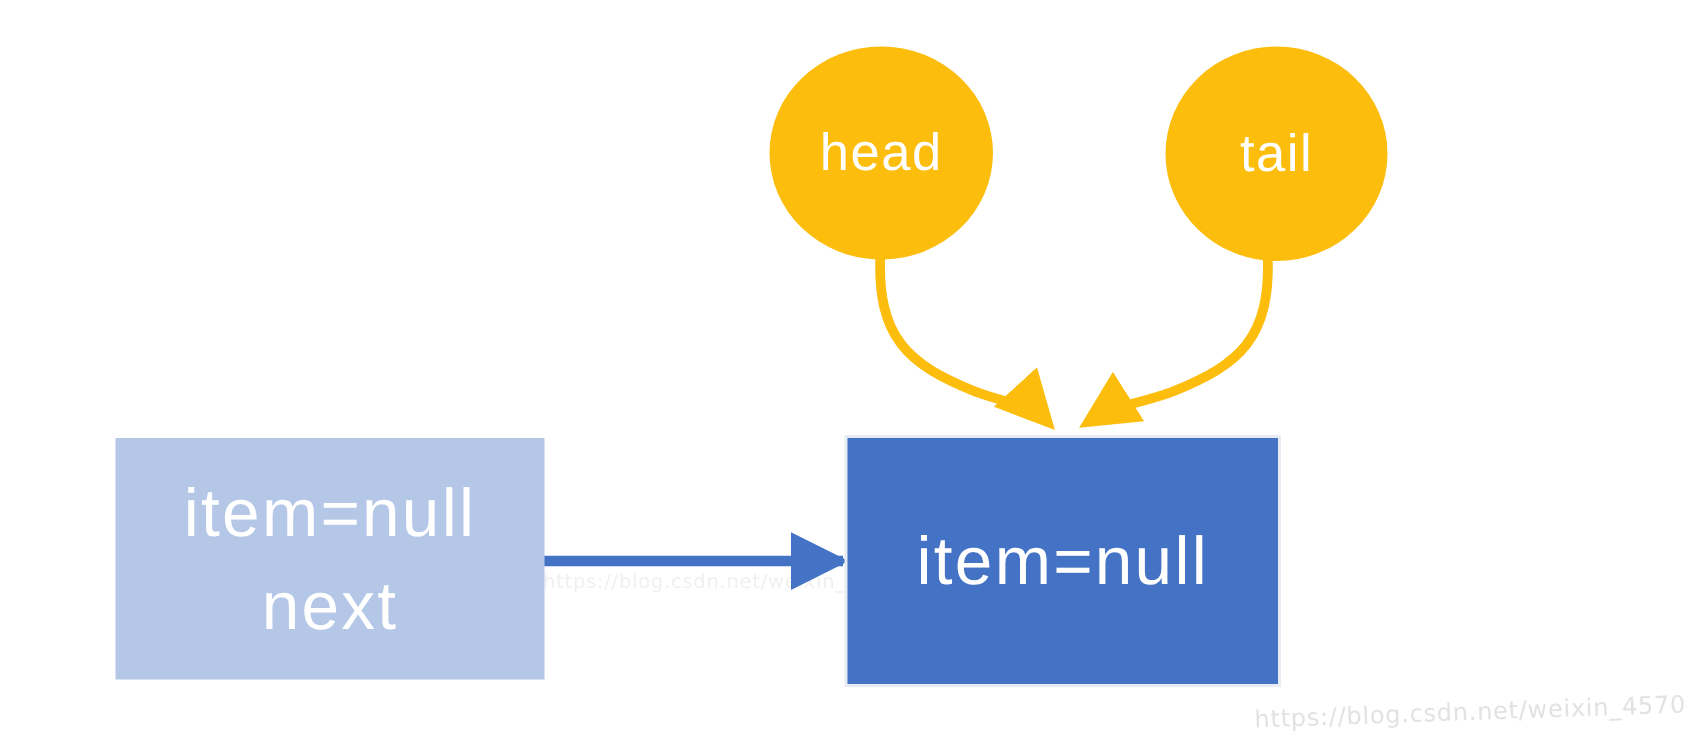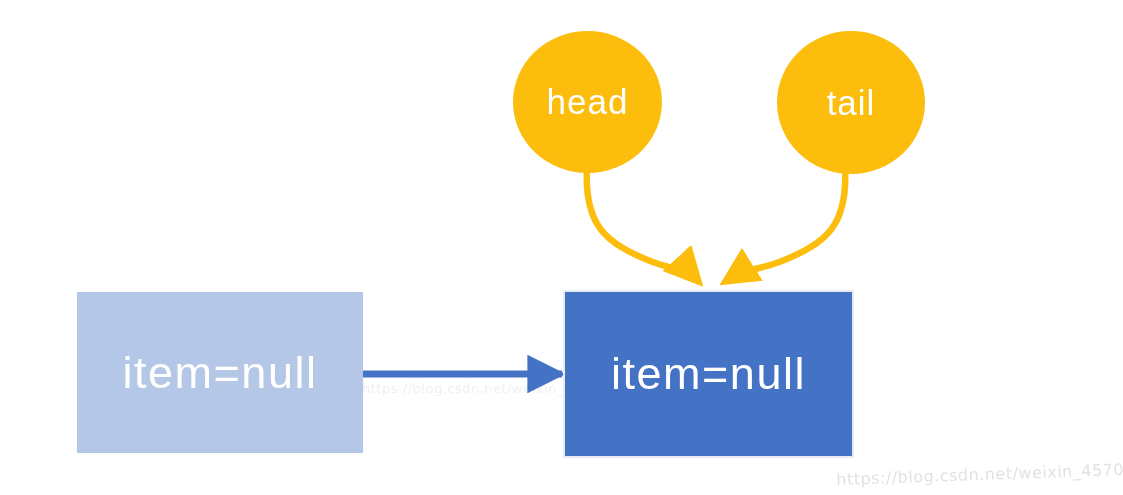--- a/index.html
+++ b/index.html
@@ -84,20 +84,21 @@
 
   <div class="pointer-circle" id="tail-circle">
     <span>tail</span>
   </div>
   <div class="pointer-circle" id="head-circle">
     <span>head</span>
   </div>
 
   <div class="node-box" id="sentinel-box">
     <div>item=null</div>
+    <div>next</div>
   </div>
   <div class="node-box" id="node-box">
     <div>item=null</div>
   </div>
 
   <div class="wm-url">https://blog.csdn.net/weixin_45707015</div>
 
 </div>
 
 </body></html>

